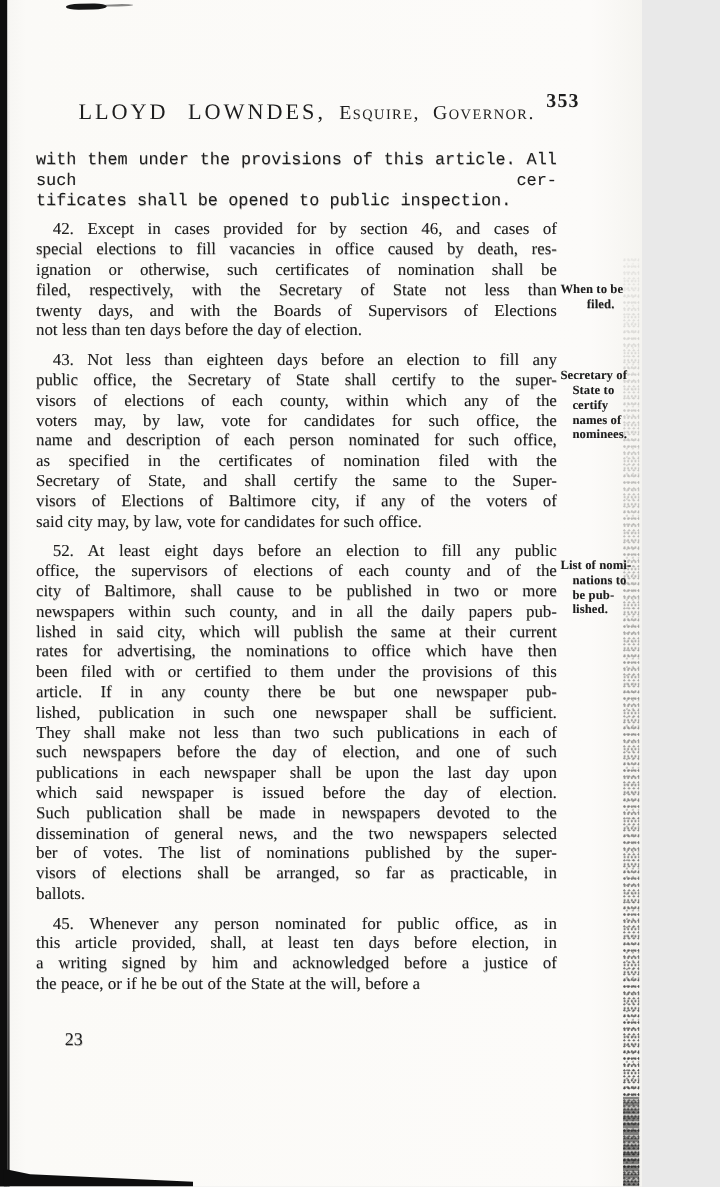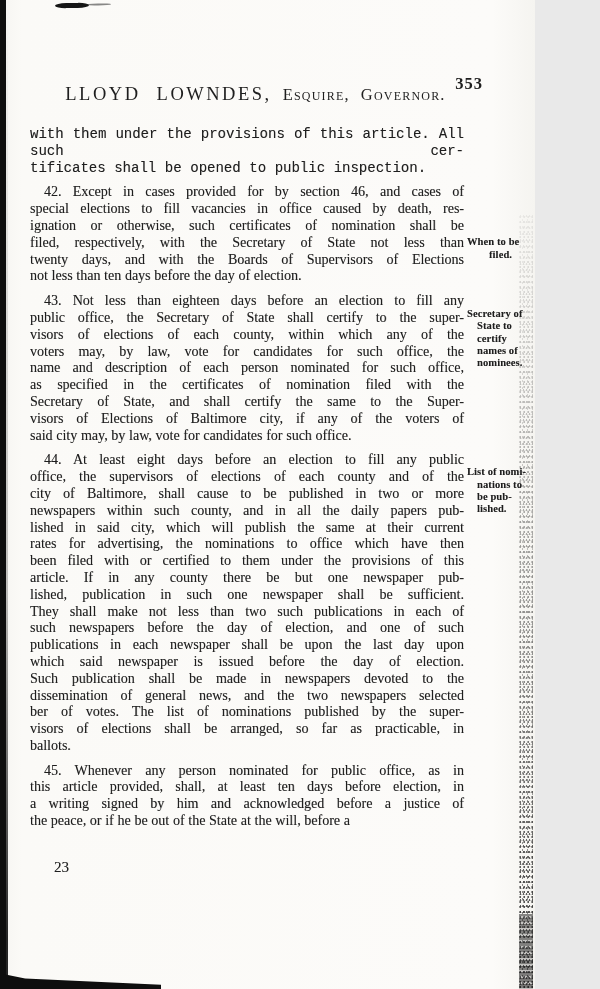--- a/index.html
+++ b/index.html
@@ -100,21 +100,21 @@
         <div class="tline last">said city may, by law, vote for candidates for such office.</div>
         <div class="note">
           <div class="note-line">Secretary of</div>
           <div class="note-line">State to</div>
           <div class="note-line">certify</div>
           <div class="note-line">names of</div>
           <div class="note-line">nominees.</div>
         </div>
       </div>
       <div class="para para-sec-44">
-        <div class="tline first">44. At least eight days before an election to fill any public</div>
+        <div class="tline first">52. At least eight days before an election to fill any public</div>
         <div class="tline">office, the supervisors of elections of each county and of the</div>
         <div class="tline">city of Baltimore, shall cause to be published in two or more</div>
         <div class="tline">newspapers within such county, and in all the daily papers pub-</div>
         <div class="tline">lished in said city, which will publish the same at their current</div>
         <div class="tline">rates for advertising, the nominations to office which have then</div>
         <div class="tline">been filed with or certified to them under the provisions of this</div>
         <div class="tline">article.  If in any county there be but one newspaper pub-</div>
         <div class="tline">lished, publication in such one newspaper shall be sufficient.</div>
         <div class="tline">They shall make not less than two such publications in each of</div>
         <div class="tline">such newspapers before the day of election, and one of such</div>

